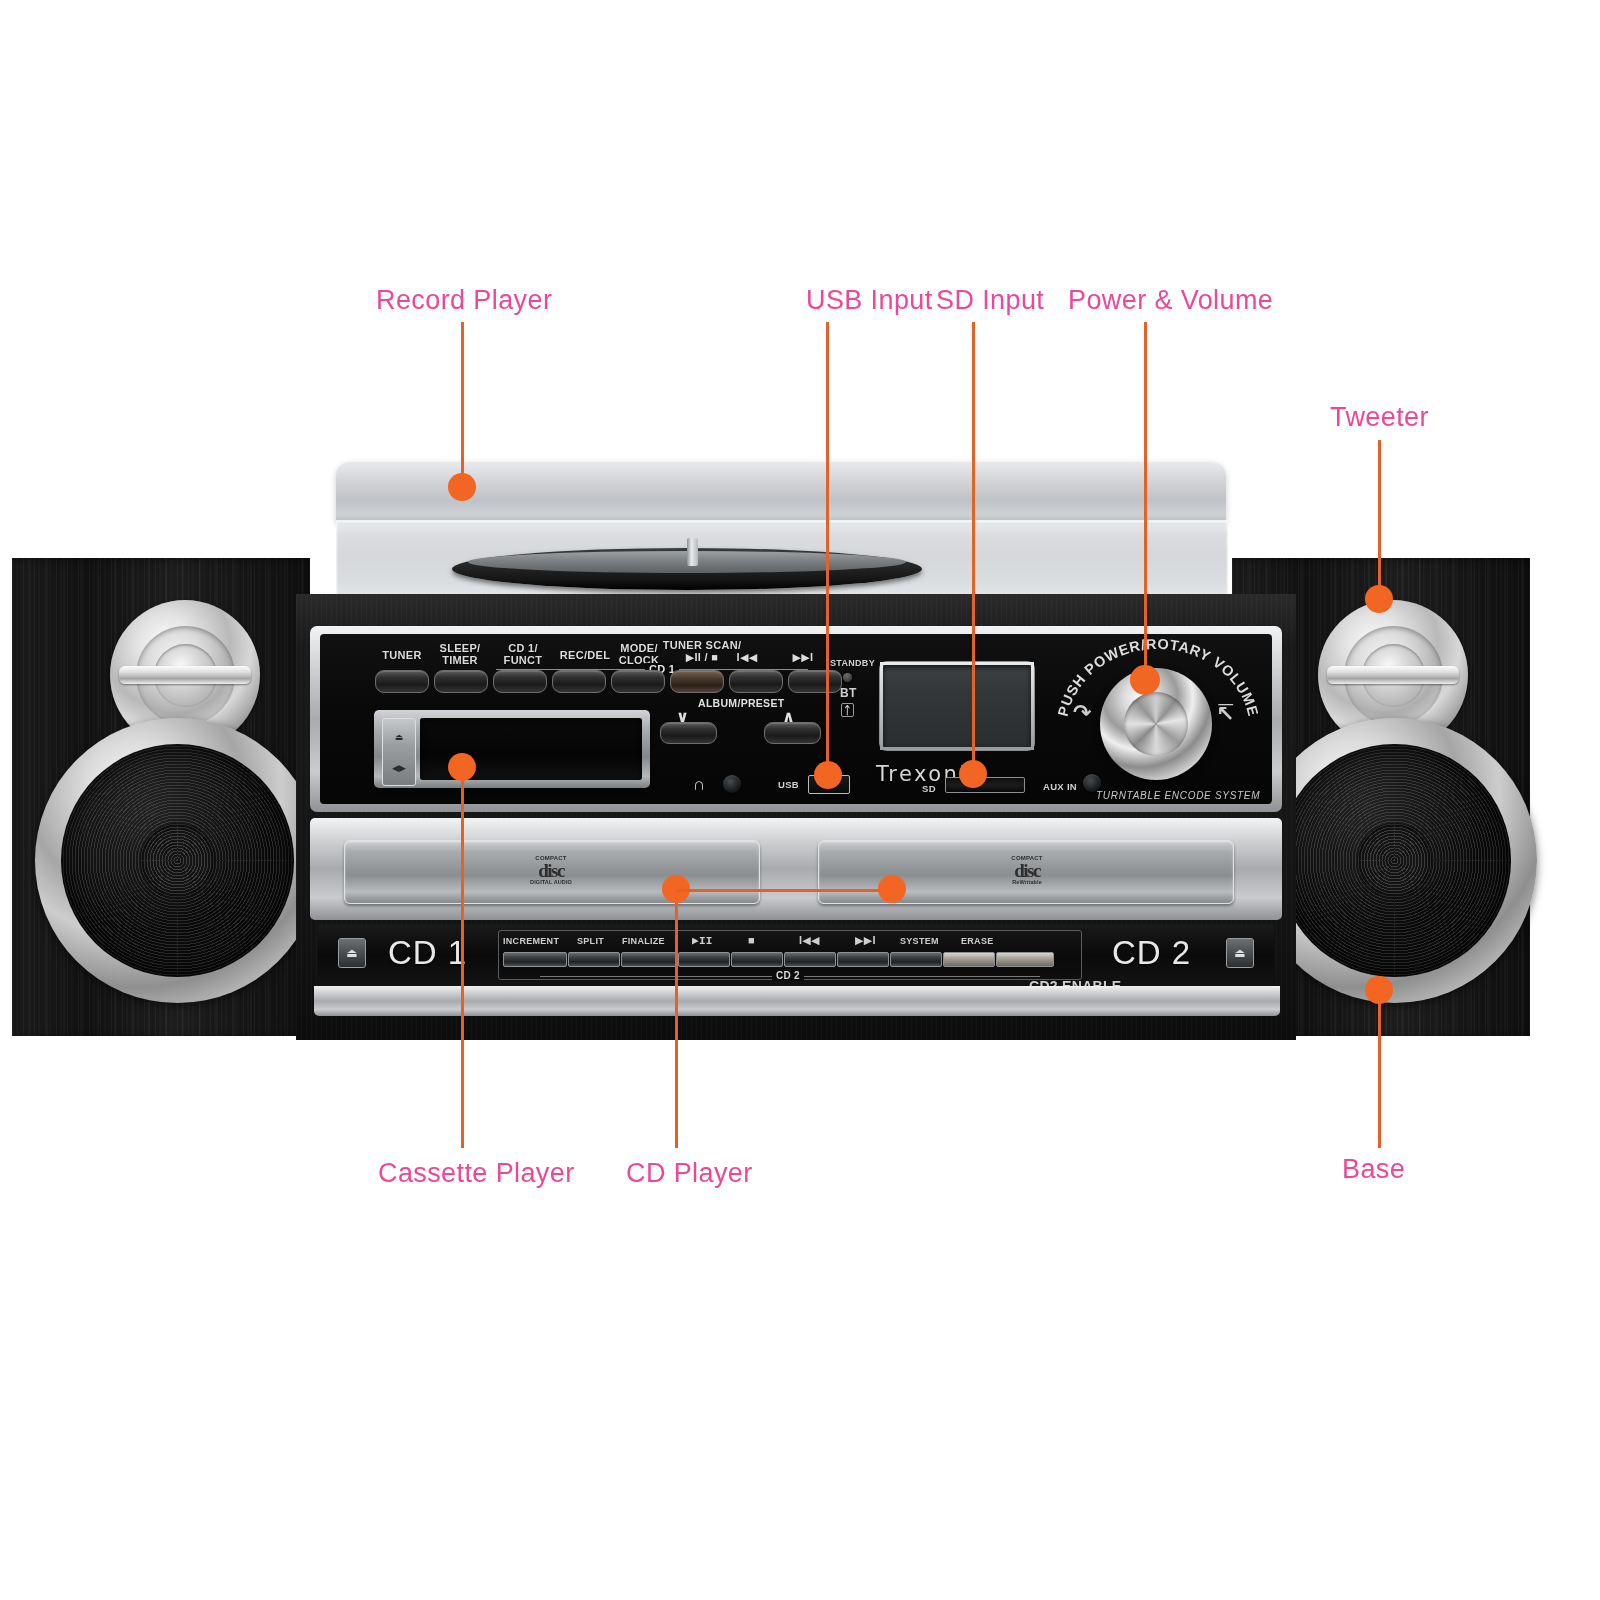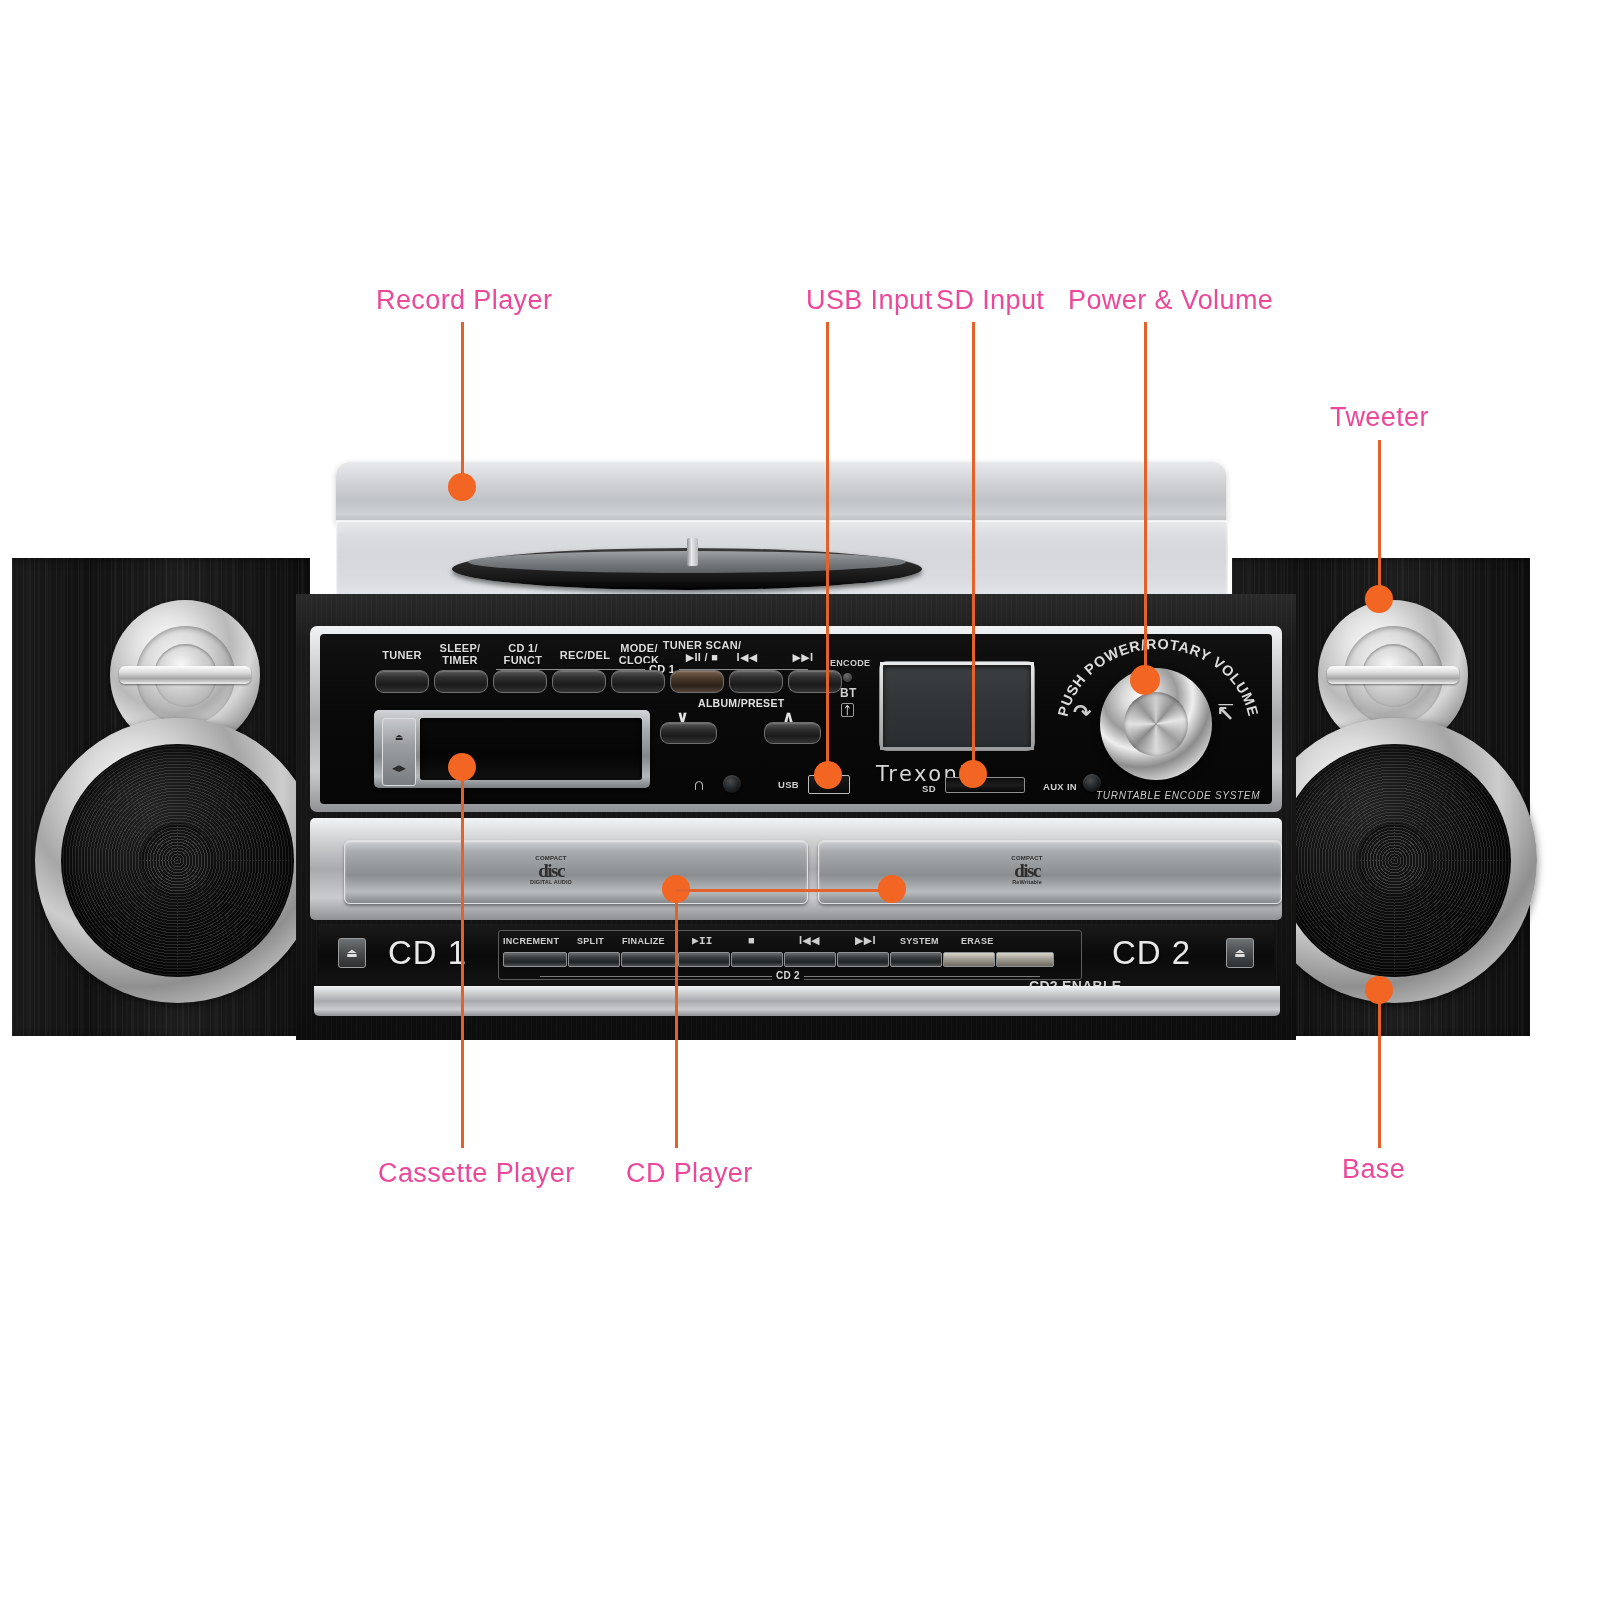--- a/index.html
+++ b/index.html
@@ -91,21 +91,21 @@
     text-shadow:0 1px 1px rgba(0,0,0,.9);}
   .btn{position:absolute;border-radius:9px;
     background:linear-gradient(180deg,#5b5b5b 0%,#303030 30%,#1a1a1a 65%,#343434 100%);
     border:1px solid #6e6e6e;box-shadow:inset 0 1px 1px rgba(255,255,255,.18);}
 
   .tiny-label{position:absolute;color:#cfcfcf;font-size:9.5px;font-weight:700;
     letter-spacing:.3px;white-space:nowrap;}
 
   .cd-tray{position:absolute;border-radius:6px;
     background:linear-gradient(180deg,#cdcfd2 0%,#a8abae 18%,#8b8e91 55%,#b9bcbf 82%,#86898c 100%);
-    border:1px solid #dfe1e3;box-shadow:inset 0 1px 2px rgba(255,255,255,.55),0 2px 3px rgba(0,0,0,.4);padding-left:48px;}
+    border:1px solid #dfe1e3;box-shadow:inset 0 1px 2px rgba(255,255,255,.55),0 2px 3px rgba(0,0,0,.4);}
   .cdlogo{position:absolute;text-align:center;color:#2e2e2e;line-height:1;}
   .cdlogo .cmp{font-size:6px;font-weight:700;letter-spacing:.2px;display:block;}
   .cdlogo .disc{font-size:19px;font-weight:700;letter-spacing:-1.5px;display:block;
     font-family:"Liberation Serif",serif;}
   .cdlogo .sub{font-size:5.5px;font-weight:700;letter-spacing:.1px;display:block;}
 
   .cd-big{position:absolute;color:#e8e8e8;font-size:33px;font-weight:400;letter-spacing:1px;
     text-shadow:0 1px 2px rgba(0,0,0,.9);}
   .eject-btn{position:absolute;border-radius:3px;
     background:linear-gradient(180deg,#6e7174 0%,#4a4d50 50%,#2c2f32 100%);
@@ -246,21 +246,21 @@
 <div class="btn" style="left:660px;top:722px;width:55px;height:20px;"></div>
 <div class="btn" style="left:764px;top:722px;width:55px;height:20px;"></div>
 
 <div class="cass-frame" style="left:374px;top:710px;width:276px;height:78px;"></div>
 <div class="cass-keys" style="left:382px;top:718px;width:32px;height:62px;">
   <span>⏏</span>
   <span>◀▶</span>
 </div>
 <div class="cass-window" style="left:420px;top:718px;width:222px;height:62px;"></div>
 
-<div class="tiny-label" style="left:830px;top:658px;font-size:9px;">ENCODE</div>
+<div class="tiny-label" style="left:830px;top:658px;font-size:9px;">STANDBY</div>
 <div class="jack" style="left:843px;top:673px;width:9px;height:9px;
      background:radial-gradient(circle at 40% 35%,#6a6a6a,#242424);"></div>
 <div class="tiny-label" style="left:840px;top:686px;font-size:12px;">BT</div>
 <div class="tiny-label" style="left:841px;top:703px;font-size:11px;color:#cfcfcf;border:1px solid #9a9a9a;
      padding:0 2px;border-radius:2px;">ᛏ</div>
 
 <div class="lcd" style="left:880px;top:662px;width:148px;height:82px;"></div>
 
 <div class="brand" style="left:876px;top:762px;">Trexonic</div>
 

